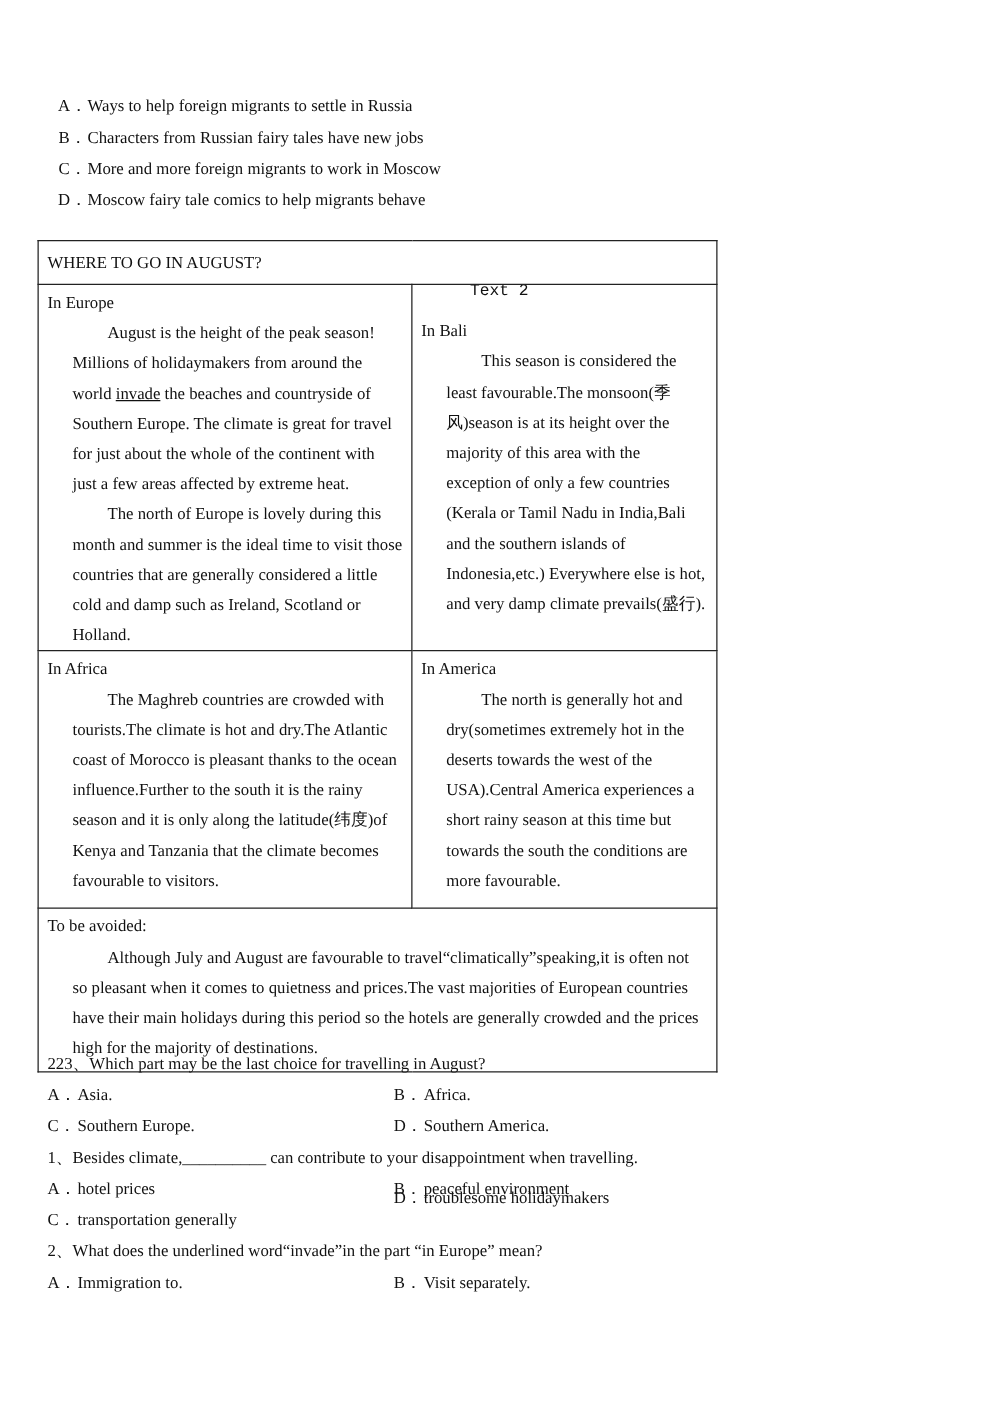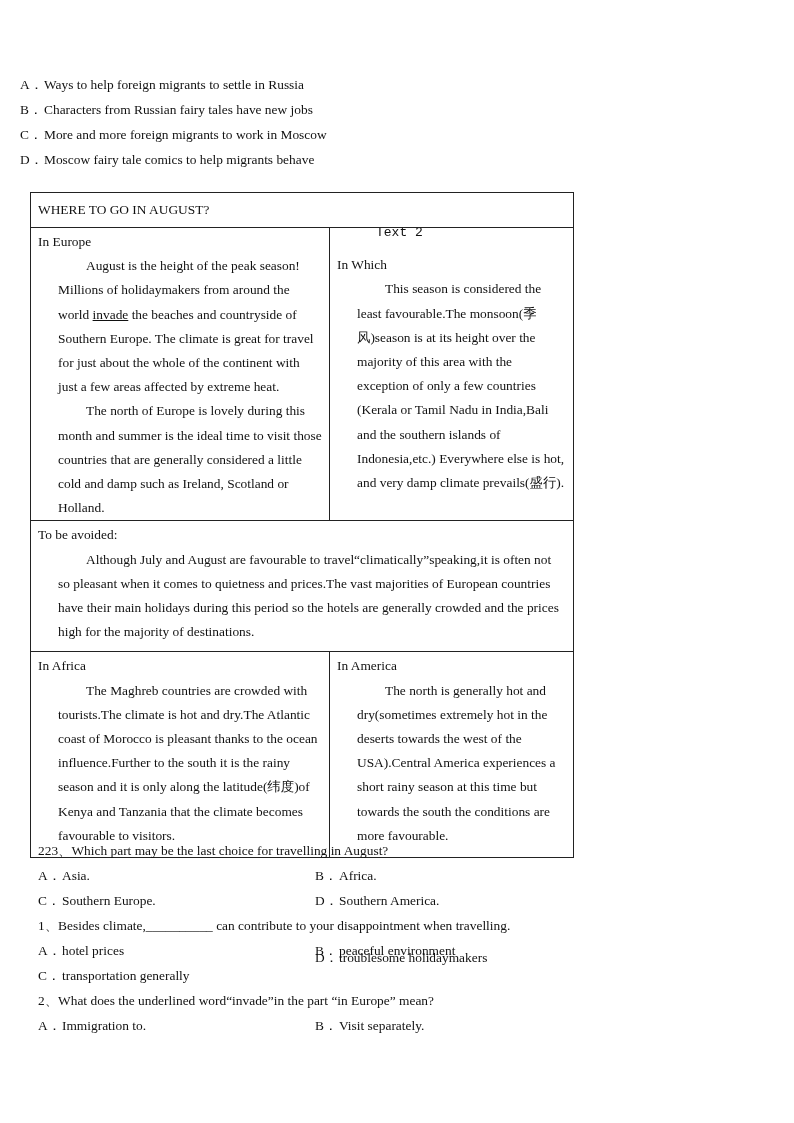--- a/index.html
+++ b/index.html
@@ -1,21 +1,21 @@
 <!DOCTYPE html>
 <html><head>
 <meta charset="utf-8">
 <style>
   html, body { margin: 0; padding: 0; background: #ffffff; }
   body {
     width: 794px; height: 1123px; position: relative; overflow: hidden;
     font-family: "Liberation Serif", "DejaVu Serif", serif;
     color: #111111; font-size: 13.4px;
   }
-  .line { position: absolute; left: 20px; white-space: nowrap; line-height: 18px; }
+  .line { position: absolute; left: 46px; white-space: nowrap; line-height: 18px; text-align: center; }
   .opt-label { display: inline-block; width: 24px; }
   .text2 {
     position: absolute; left: 376px; top: 177px;
     font-family: "Liberation Mono", "DejaVu Sans Mono", monospace; font-size: 13px; margin-top: 48px;
   }
   table.tt {
     position: absolute; left: 30px; top: 192px; width: 543px;
     border-collapse: collapse; table-layout: fixed;
   }
   table.tt td {
@@ -50,38 +50,38 @@
       <span>WHERE TO GO IN AUGUST?</span>
     </td>
   </tr>
   <tr style="height:276px">
     <td style="padding-top:2px">
       <span class="cell-title">In Europe</span>
       <span class="para"><span>August is the height of the peak season! Millions of holidaymakers from around the world </span><span class="u">invade</span><span> the beaches and countryside of Southern Europe. The climate is great for travel for just about the whole of the continent with just a few areas affected by extreme heat.</span></span>
       <span class="para">The north of Europe is lovely during this month and summer is the ideal time to visit those countries that are generally considered a little cold and damp such as Ireland, Scotland or Holland.</span>
     </td>
     <td style="vertical-align:middle">
-      <span class="cell-title">In Which</span>
+      <span class="cell-title">In Bali</span>
       <span class="para">This season is considered the least favourable.The monsoon(季风)season is at its height over the majority of this area with the exception of only a few countries (Kerala or Tamil Nadu in India,Bali and the southern islands of Indonesia,etc.) Everywhere else is hot, and very damp climate prevails(盛行).</span>
-    </td>
-  </tr>
-  <tr style="height:131px">
-    <td colspan="2" style="padding-top:2px">
-      <span class="cell-title">To be avoided:</span>
-      <span class="para">Although July and August are favourable to travel“climatically”speaking,it is often not so pleasant when it comes to quietness and prices.The vast majorities of European countries have their main holidays during this period so the hotels are generally crowded and the prices high for the majority of destinations.</span>
     </td>
   </tr>
   <tr style="height:206px">
     <td style="padding-top:2px">
       <span class="cell-title">In Africa</span>
       <span class="para">The Maghreb countries are crowded with tourists.The climate is hot and dry.The Atlantic coast of Morocco is pleasant thanks to the ocean influence.Further to the south it is the rainy season and it is only along the latitude(纬度)of Kenya and Tanzania that the climate becomes favourable to visitors.</span>
     </td>
     <td style="padding-top:2px">
       <span class="cell-title">In America</span>
       <span class="para">The north is generally hot and dry(sometimes extremely hot in the deserts towards the west of the USA).Central America experiences a short rainy season at this time but towards the south the conditions are more favourable.</span>
+    </td>
+  </tr>
+  <tr style="height:131px">
+    <td colspan="2" style="padding-top:2px">
+      <span class="cell-title">To be avoided:</span>
+      <span class="para">Although July and August are favourable to travel“climatically”speaking,it is often not so pleasant when it comes to quietness and prices.The vast majorities of European countries have their main holidays during this period so the hotels are generally crowded and the prices high for the majority of destinations.</span>
     </td>
   </tr>
 </tbody>
   </table>
 
 <div class="q" style="top:842px"><span>223、</span><span>Which part may be the last choice for travelling in August?</span></div>
 <div class="q" style="top:867px"><span class="opt-label">A．</span><span>Asia.</span></div>
 <div class="col2" style="top:867px"><span class="opt-label">B．</span><span>Africa.</span></div>
 <div class="q" style="top:892px"><span class="opt-label">C．</span><span>Southern Europe.</span></div>
 <div class="col2" style="top:892px"><span class="opt-label">D．</span><span>Southern America.</span></div>

